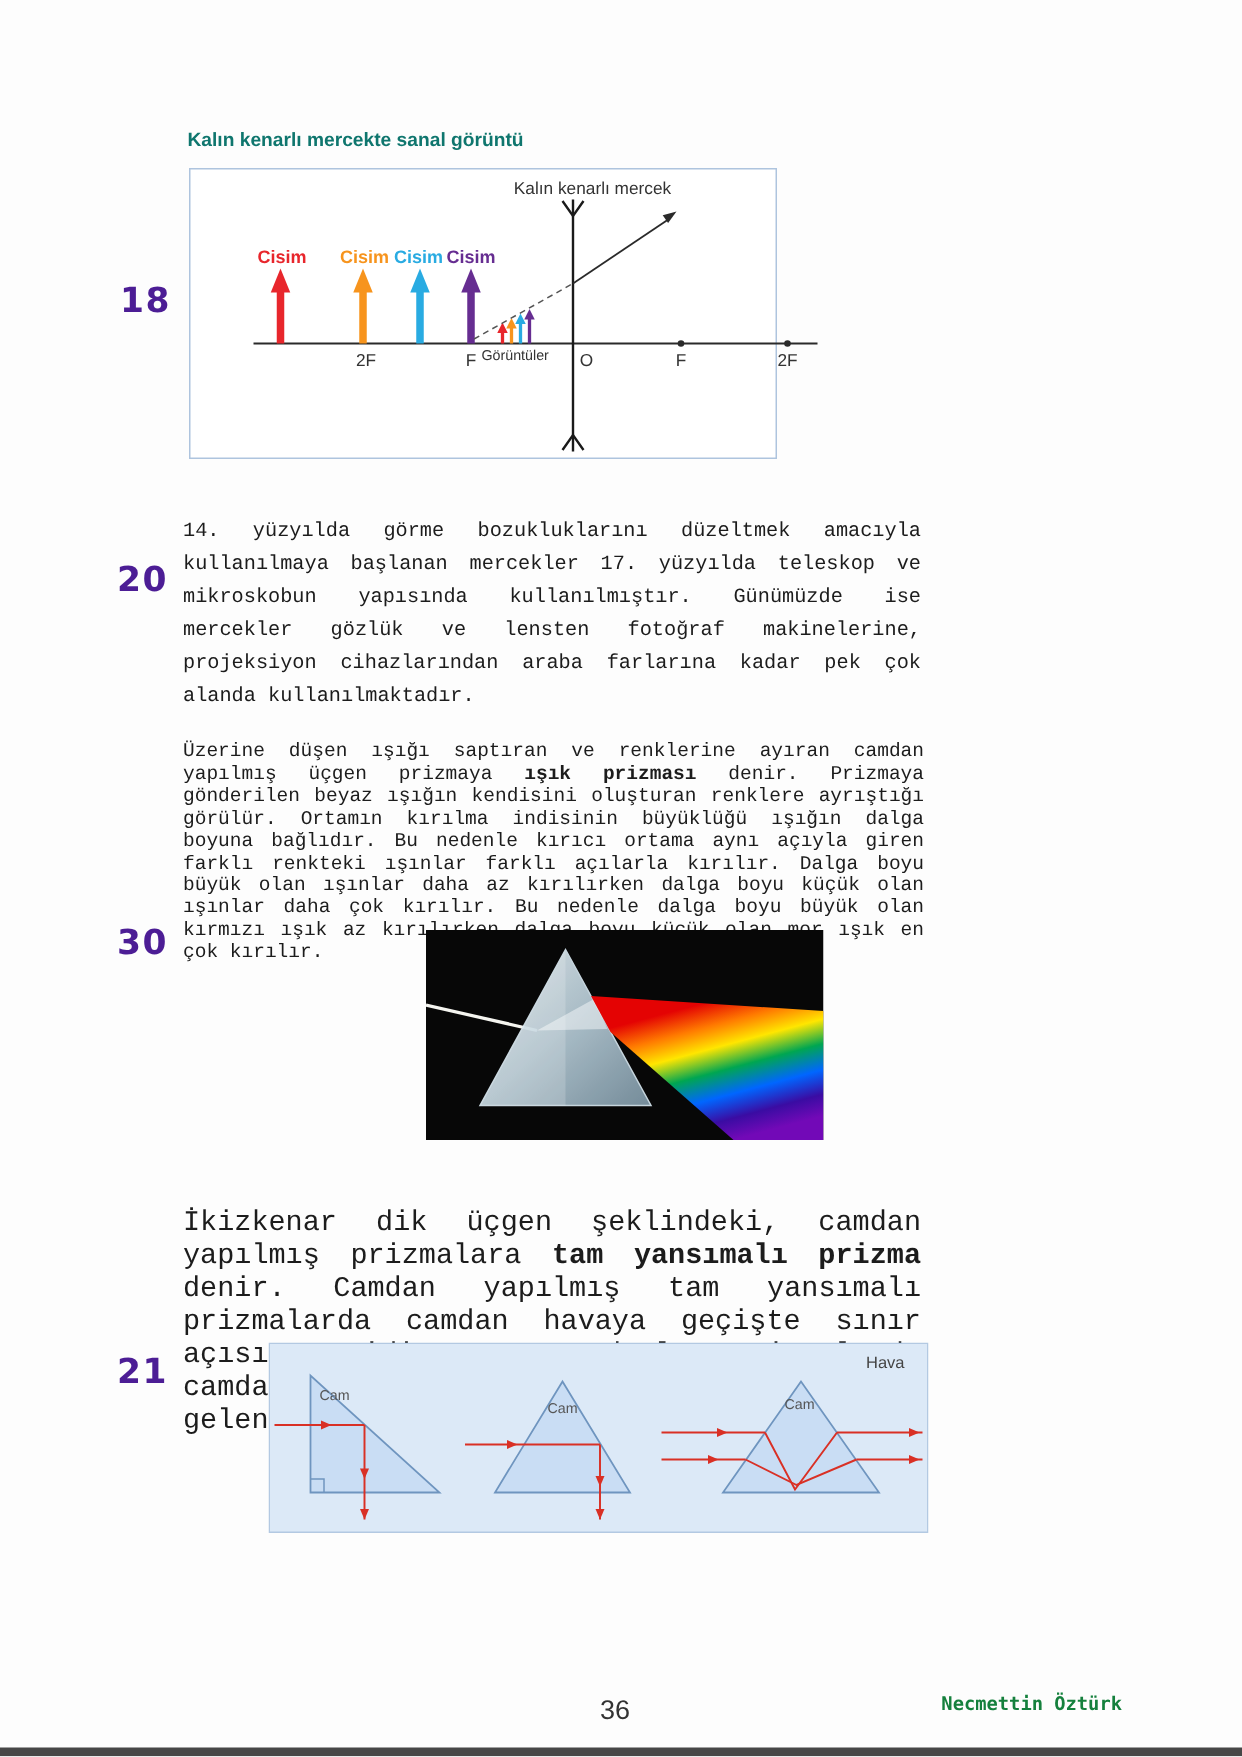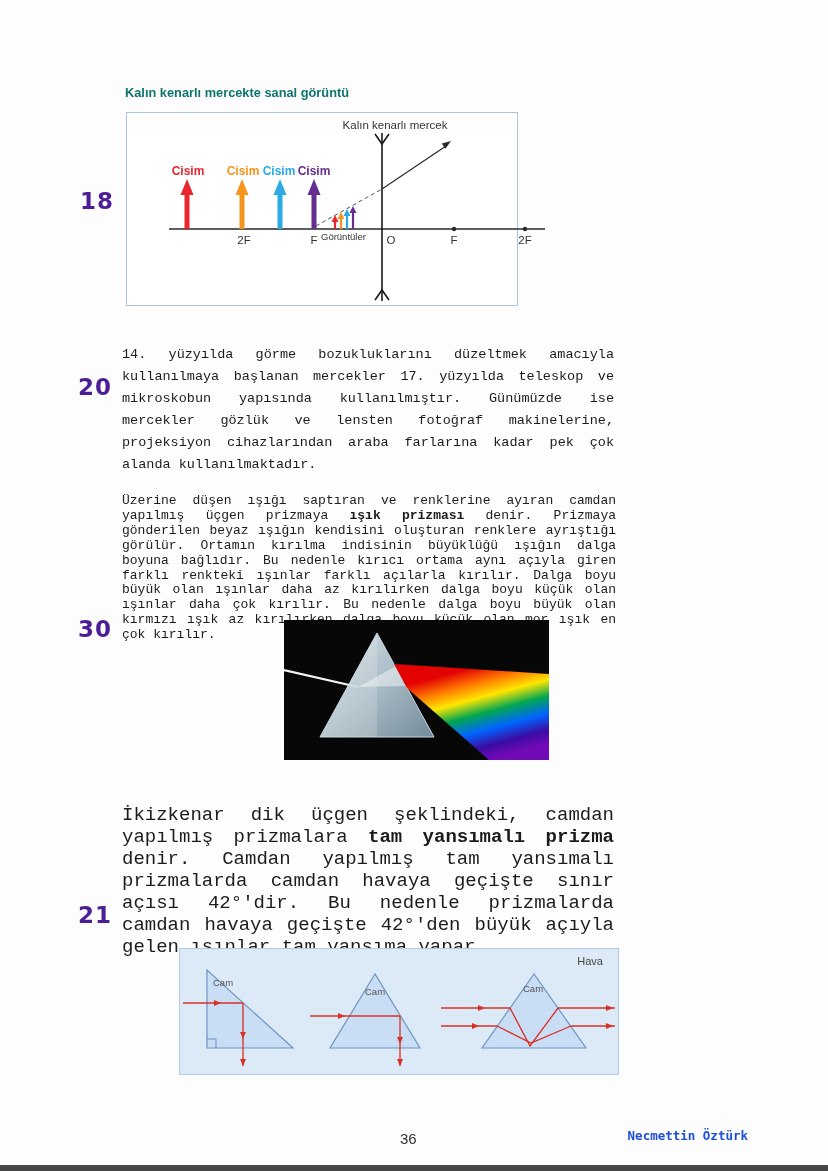--- a/index.html
+++ b/index.html
@@ -22,30 +22,30 @@
     position:absolute; left:122px; color:#1c1c1c; text-align:justify;font-family:Liberation Mono, monospace;
   }
   .t19 { top:344px; width:492px; font-size:13.5px; line-height:22px; }
   .t20 { top:494px; width:494px; font-size:13px;   line-height:14.9px; }
   .t21 { top:804px; width:492px; font-size:19px; line-height:22px; }
   .body-text strong { font-weight:bold;margin-top:40px; }
   .fig { position:absolute;padding-left:36px; }
   .fig-lens { left:126px; top:112px; width:392px; height:194px;
               border:1px solid #aec4de; background:#fff; }
   .fig-prism { left:248px; top:620px; width:265px; height:140px; }
-  .fig-tir { left:143px; top:948px; width:440px; height:127px;border-radius:10px; }
+  .fig-tir { left:143px; top:895px; width:440px; height:127px;border-radius:10px; }
   svg text { font-family:"Liberation Sans", sans-serif; }
   .footer-pagenum {
     position:absolute; top:1130px; left:400px;
-    font-size:15px; color:#333;
+    font-size:18px; color:#333;
   }
   .footer-author {
     position:absolute; top:1128px; right:80px;
     font-family:"DejaVu Sans Mono", monospace; font-weight:bold;
-    font-size:12.5px; color:#1d4ed8;
+    font-size:12.5px; color:#15803d;
   }
   .page-edge-bottom {
     position:absolute; left:0; right:0; bottom:0; height:6px; background:#474747;
   }
 </style>
 </head>
 <body>
 
 <div class="page">
 

